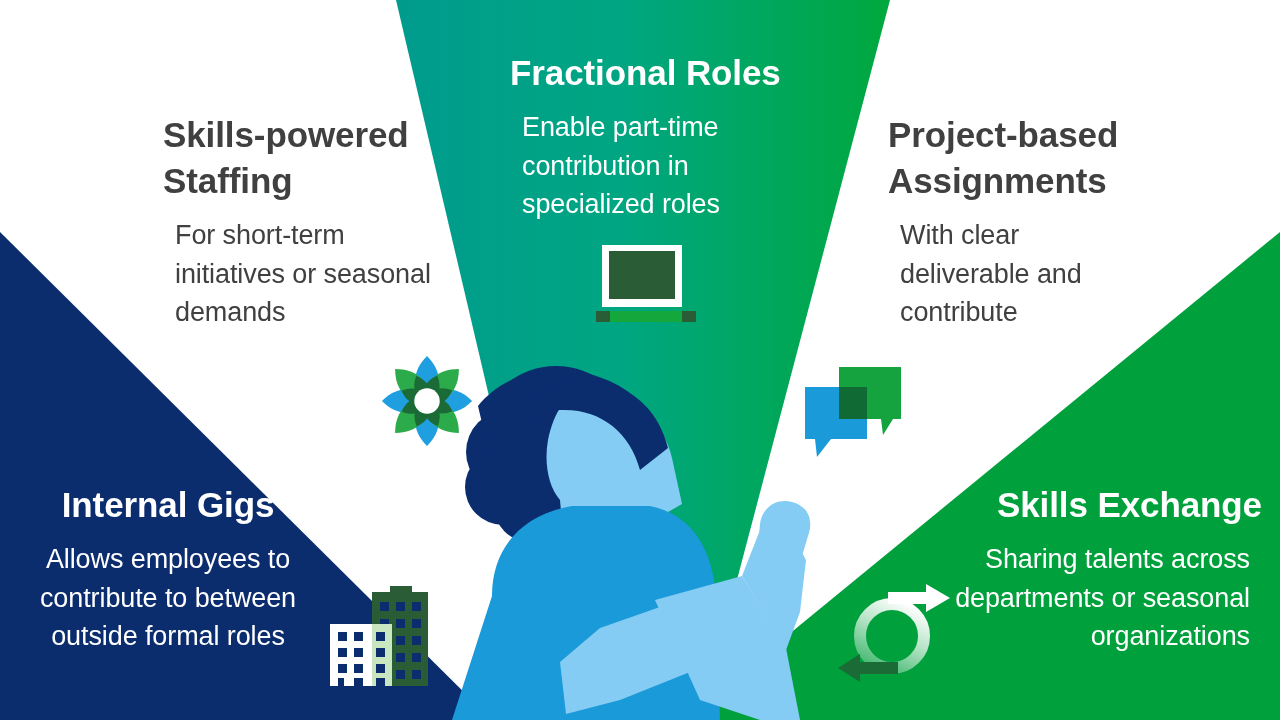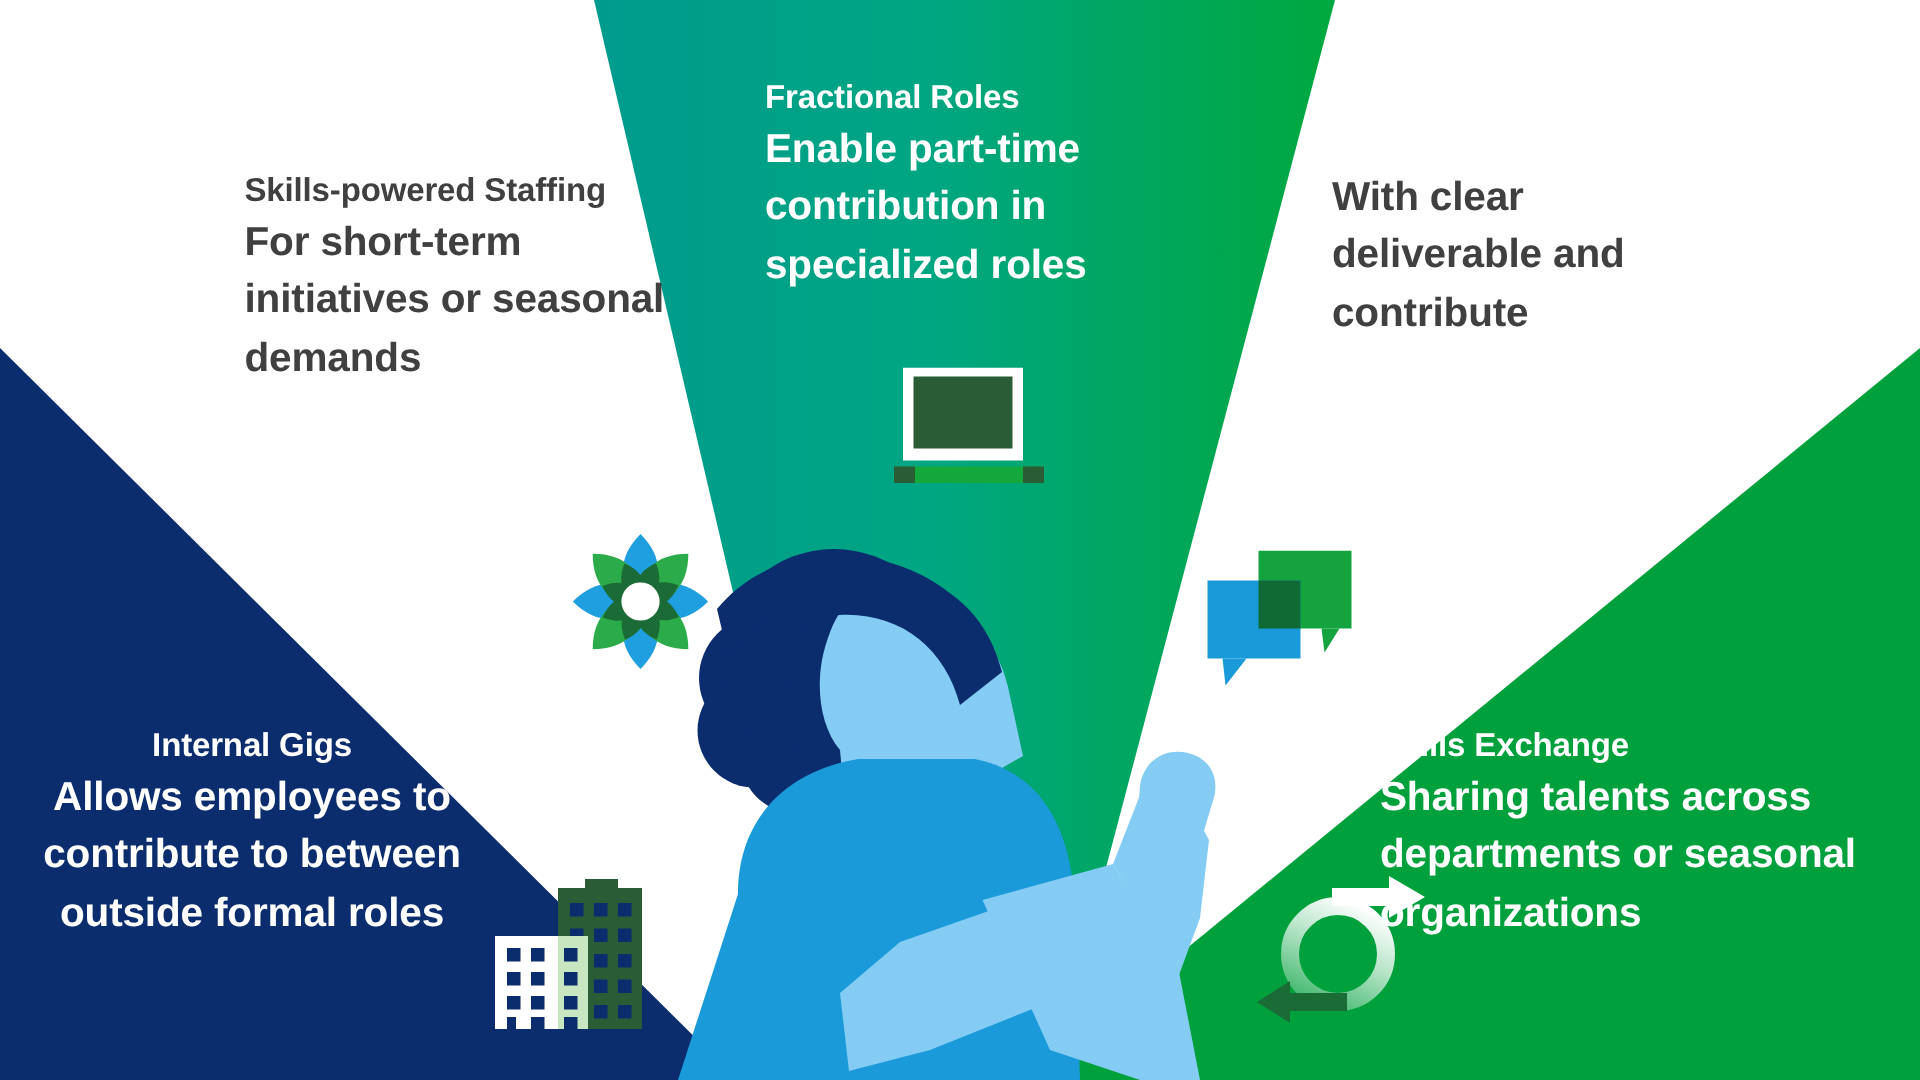--- a/index.html
+++ b/index.html
@@ -27,39 +27,39 @@
   .bg-svg { z-index: 1; }
   .figure-svg { z-index: 3; }
   .icons-layer { z-index: 4; }
   .text-layer { z-index: 5; }
 
   .block {
     position: absolute;
   }
   .block .title {
     font-weight: bold;
-    font-size: 22px;
+    font-size: 35px;
     line-height: 1.32;
     margin: 0 0 1px 0;
     letter-spacing: -0.1px;
   }
   .block .desc {
-    font-weight: bold;
+    font-weight: normal;
     font-size: 27px;
     line-height: 1.42;
-    margin: 0;
+    margin: 12px;
     letter-spacing: -0.1px;
   }
 
   
   #blk-skills    { left: 163px; top: 112px;  width: 310px; text-align: left;  }
   #blk-fraction  { left: 510px; top: 50px;   width: 300px; text-align: left;  }
   #blk-project   { left: 888px; top: 112px;  width: 265px; text-align: left;  }
   #blk-internal  { left: 18px;  top: 482px;  width: 300px; text-align: center;  }
-  #blk-exchange  { left: 920px; top: 482px;  width: 342px; text-align: left; }
+  #blk-exchange  { left: 920px; top: 482px;  width: 342px; text-align: right; }
 
   .navy   { color: #404040; }
   .white  { color: #ffffff; }
 
   .icon-box { position: absolute; }
 </style>
 </head>
 <body>
 
 <div class="stage">
@@ -307,20 +307,21 @@
       <p class="title navy">Skills-powered Staffing</p>
       <p class="desc navy">For short-term initiatives or seasonal demands</p>
     </div>
 
     <div class="block" id="blk-fraction">
       <p class="title white">Fractional Roles</p>
       <p class="desc white">Enable part-time contribution in specialized roles</p>
     </div>
 
     <div class="block" id="blk-project">
+      <p class="title navy">Project-based Assignments</p>
       <p class="desc navy">With clear deliverable and contribute</p>
     </div>
 
     <div class="block" id="blk-internal">
       <p class="title white">Internal Gigs</p>
       <p class="desc white">Allows employees to contribute to between outside formal roles</p>
     </div>
 
     <div class="block" id="blk-exchange">
       <p class="title white">Skills Exchange</p>

